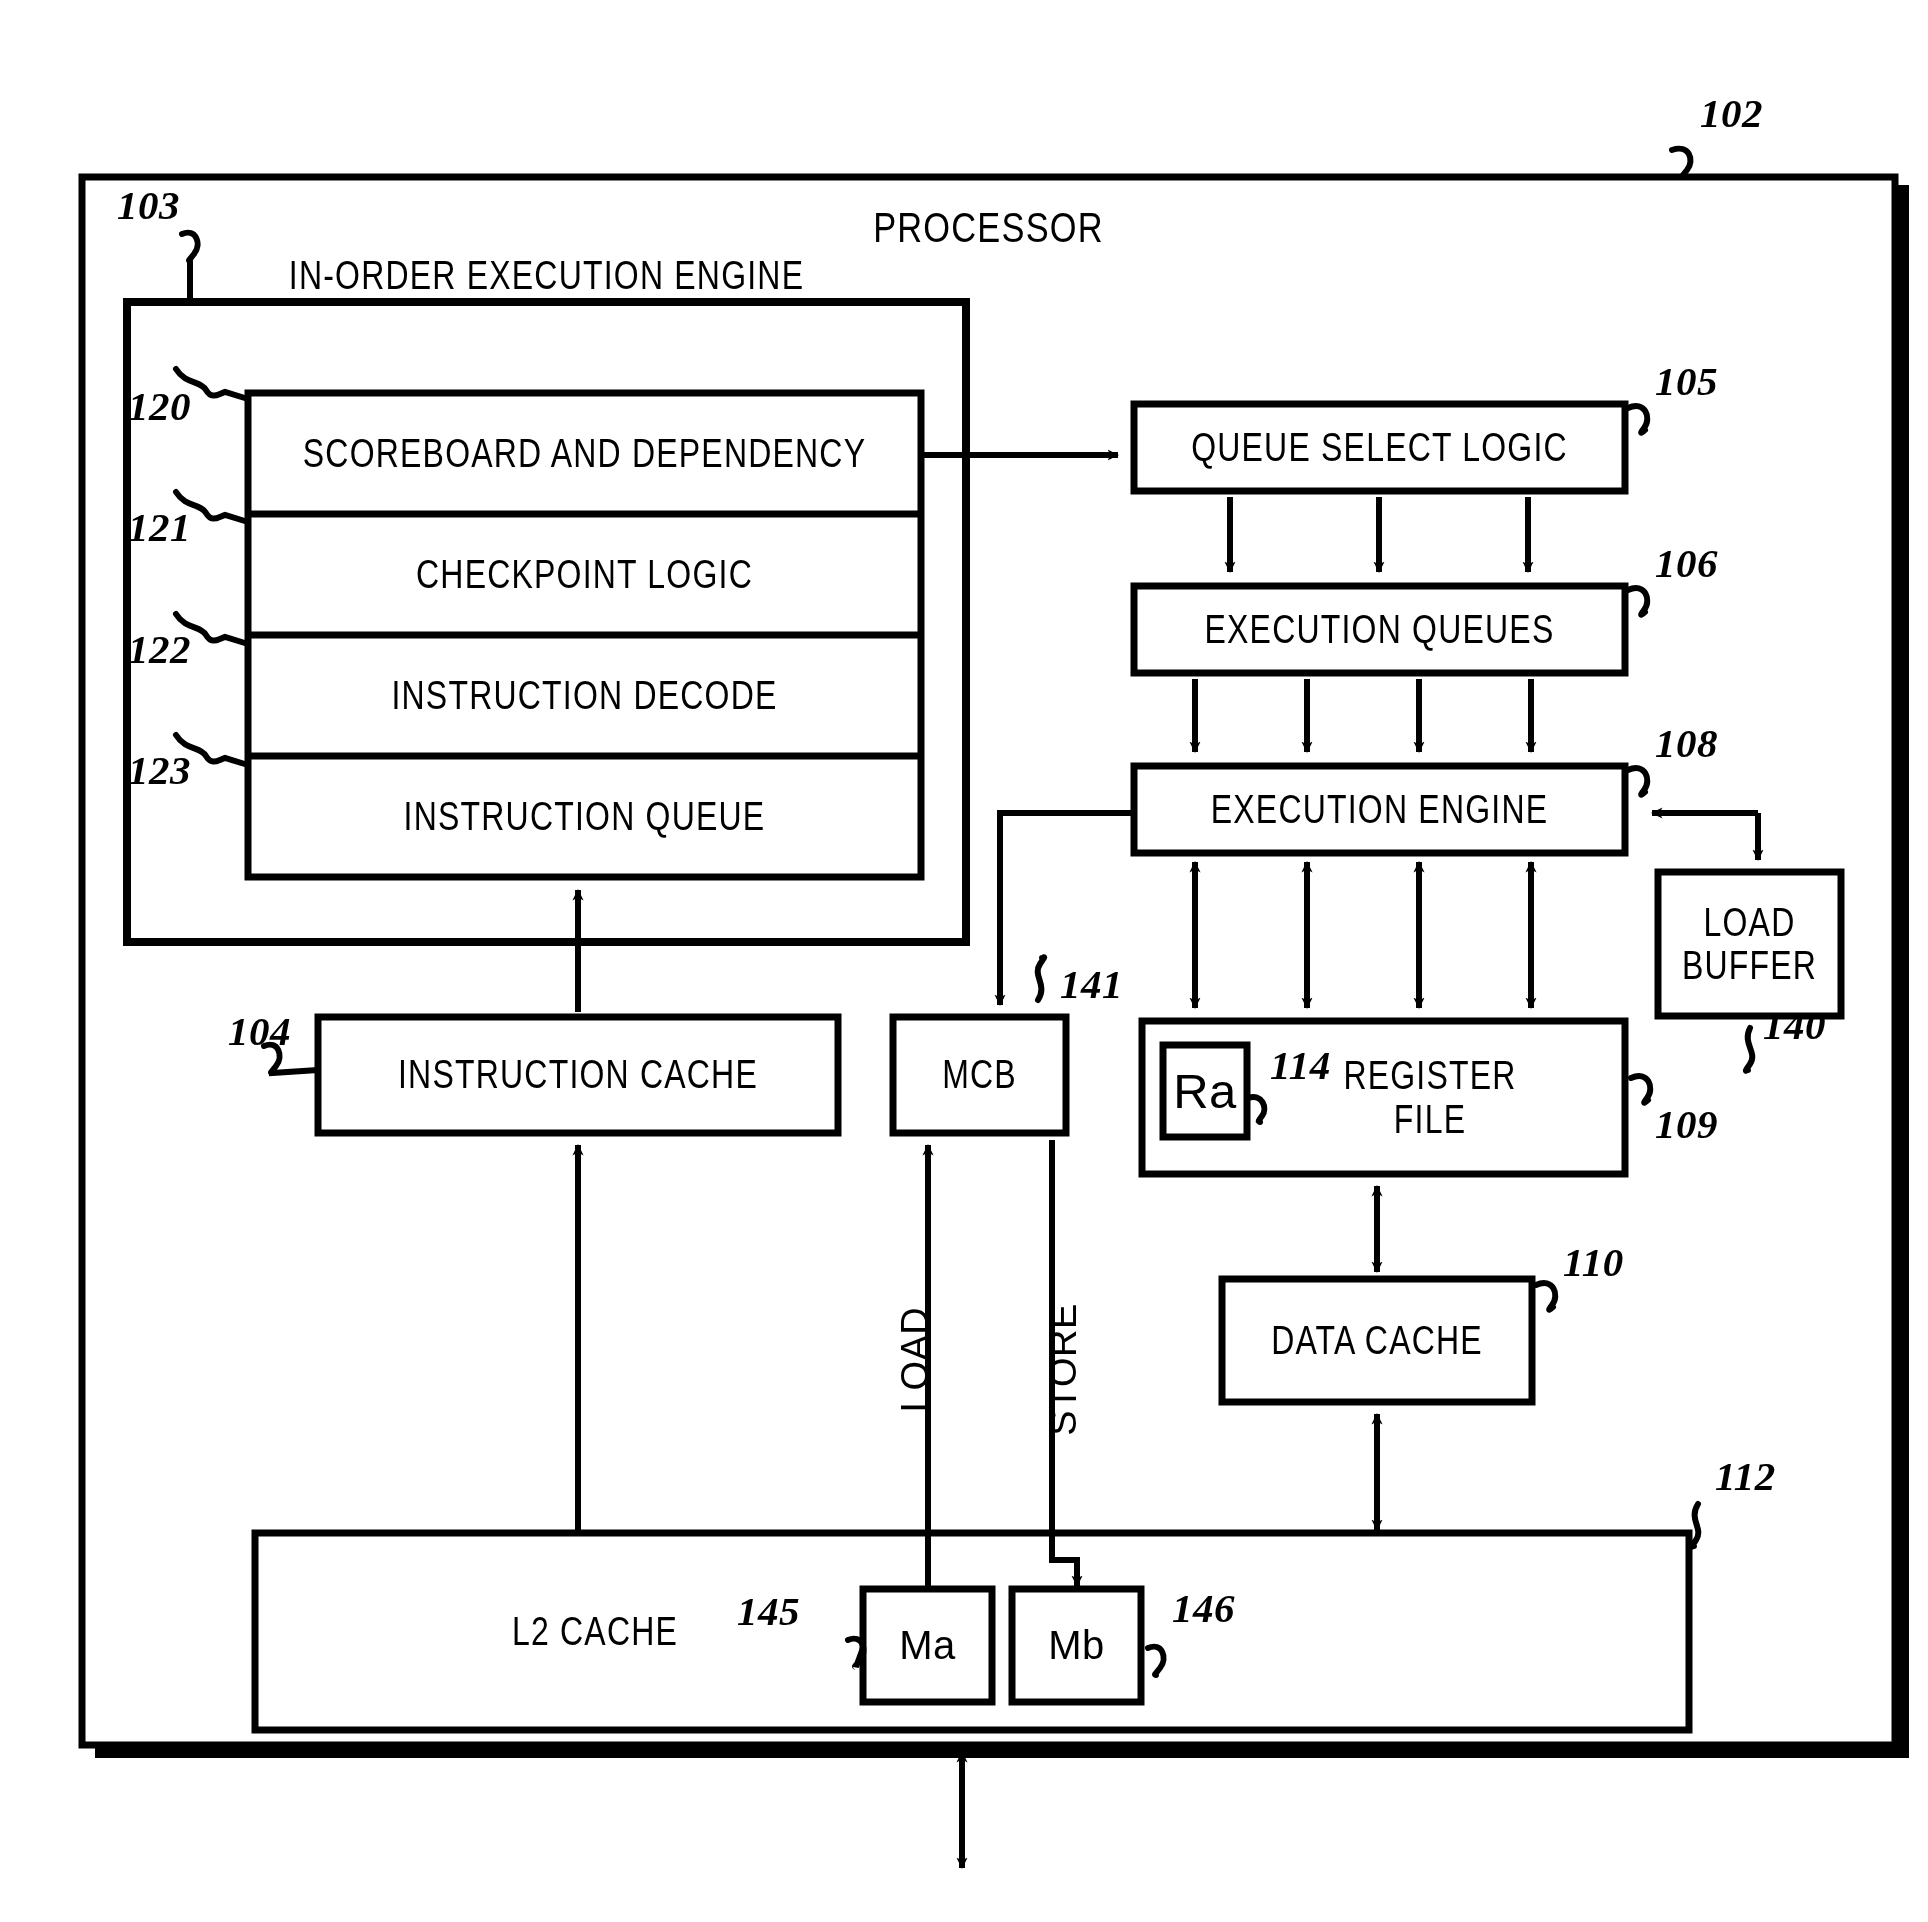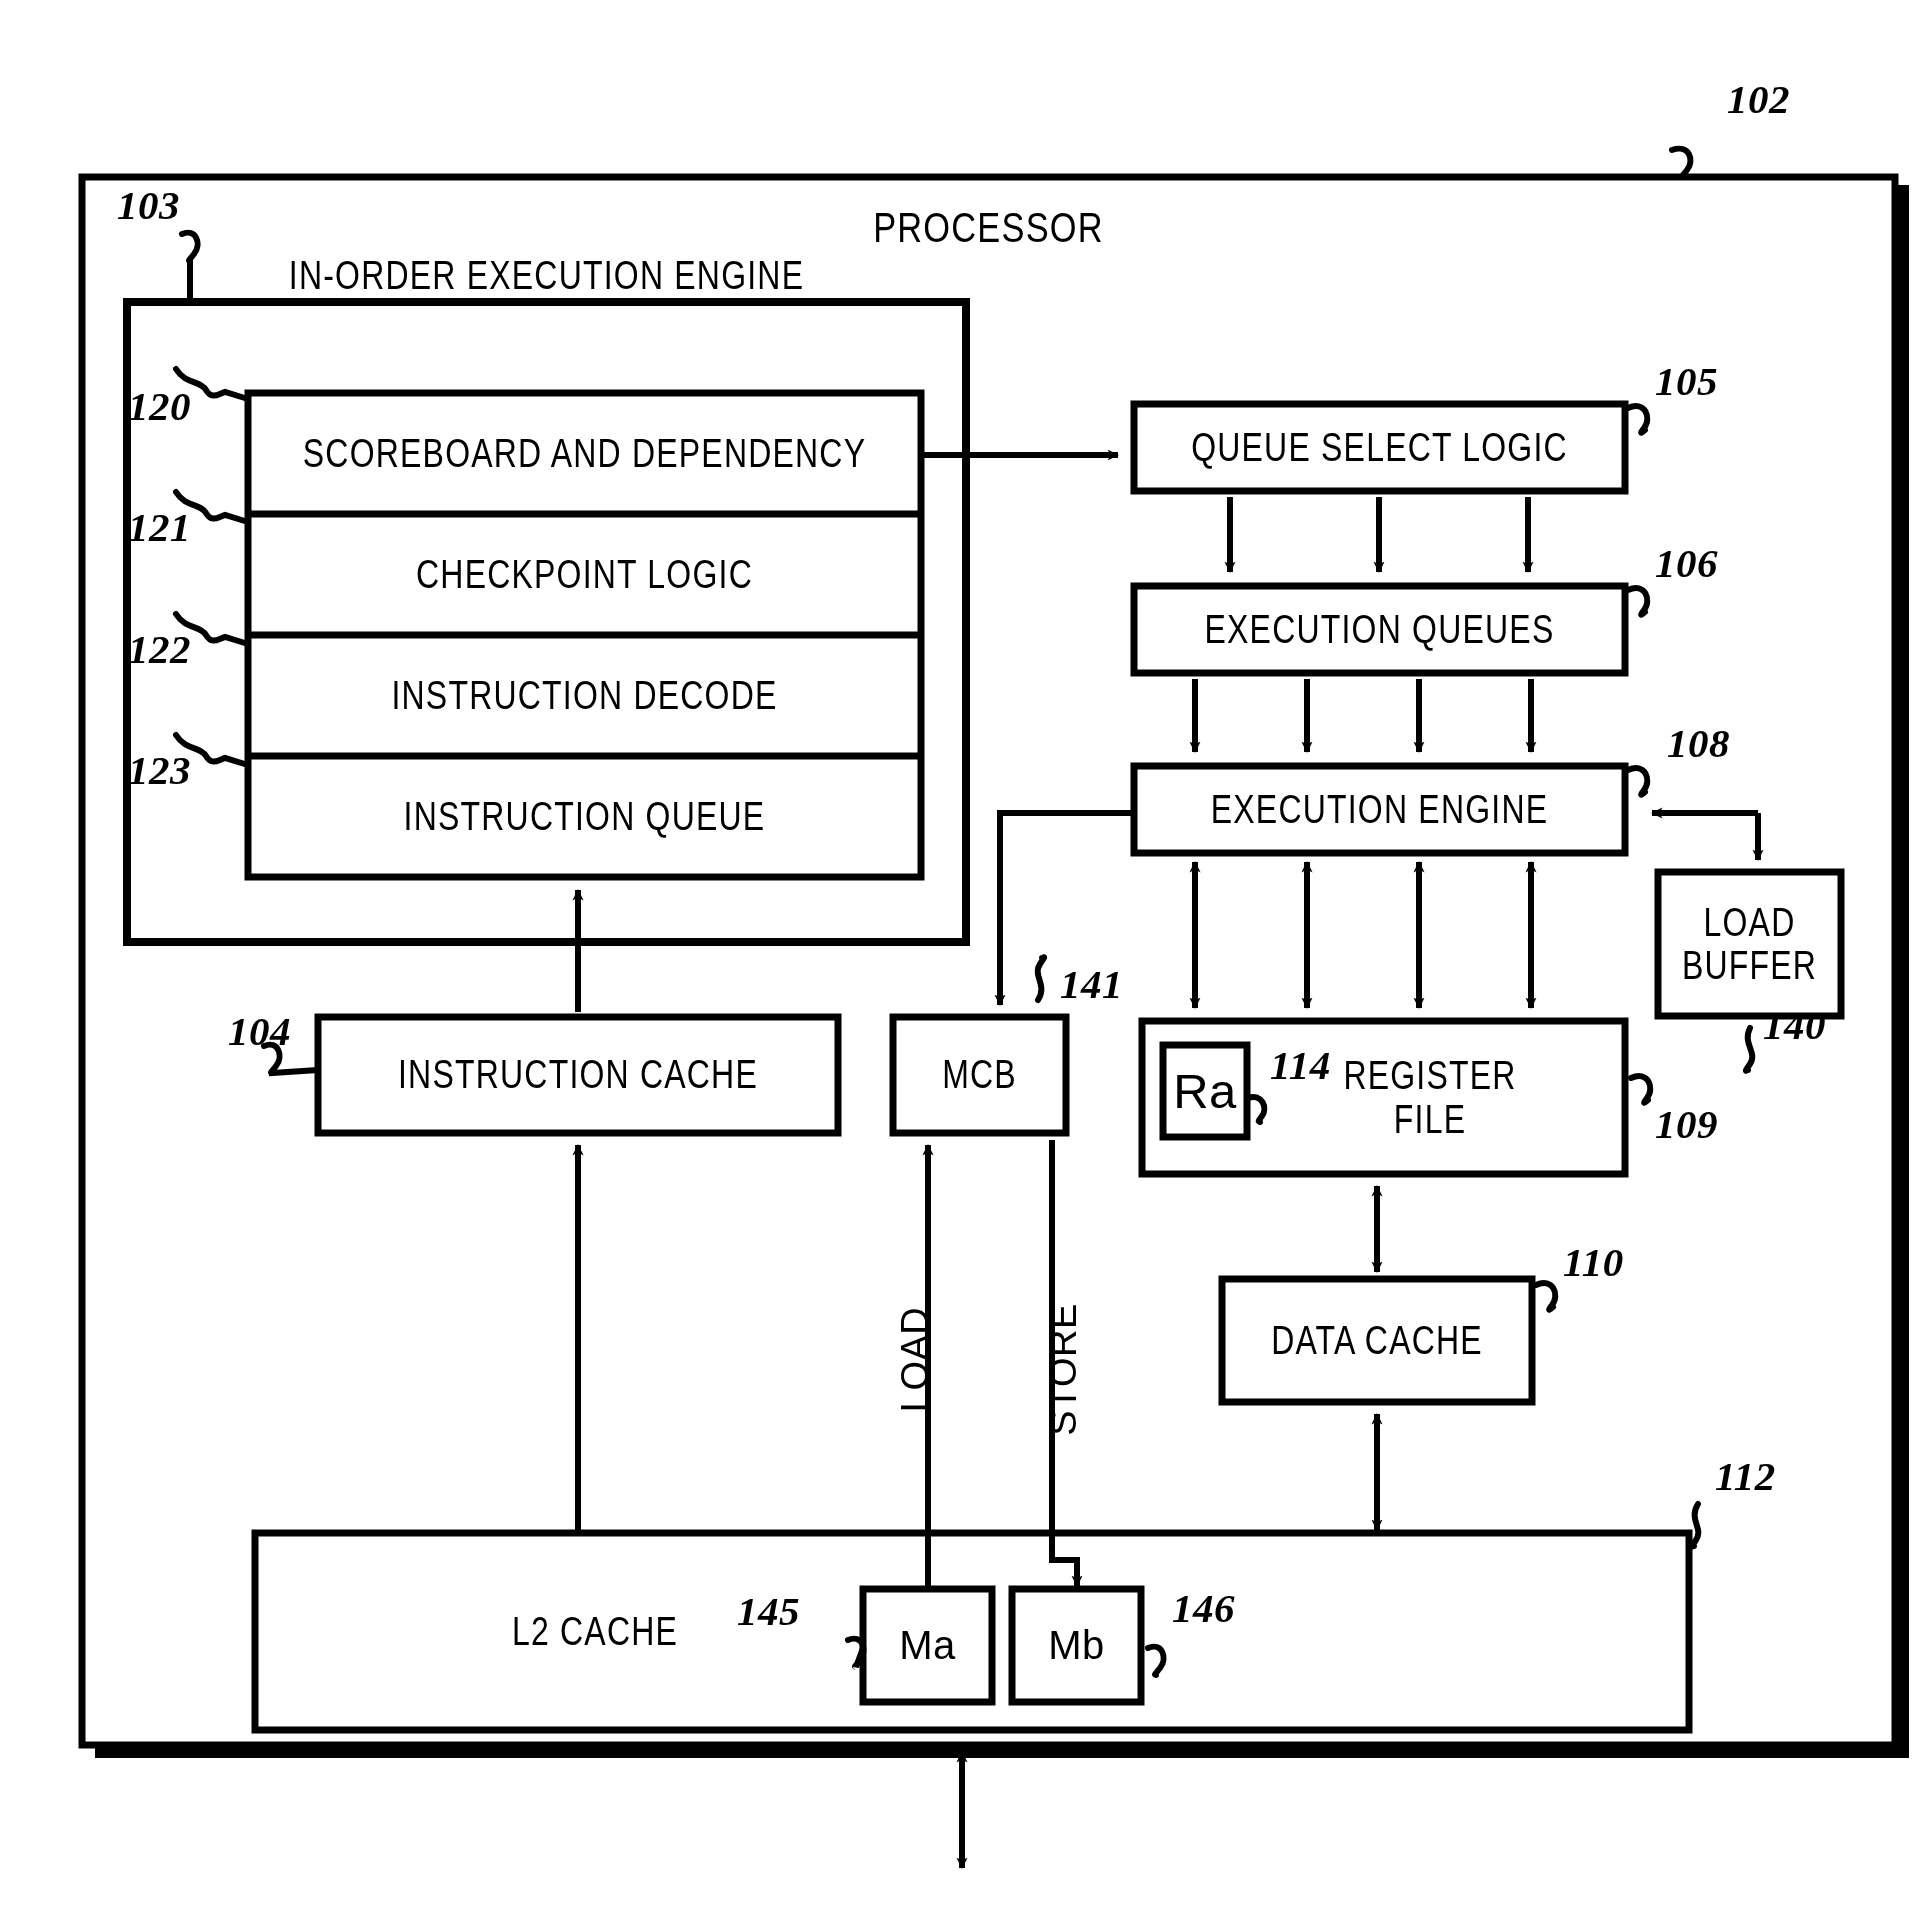--- a/index.html
+++ b/index.html
@@ -154,21 +154,21 @@
       <path d="M1536,1285 C1553,1277 1560,1295 1552,1305 C1546,1313 1551,1309 1553,1307"></path>
       <path d="M264,1046 C278,1040 284,1056 276,1066 C268,1076 272,1071 272,1073 L318,1070"></path>
       <path d="M1038,1000 C1048,984 1032,976 1040,964 C1048,952 1042,960 1042,958"></path>
       <path d="M1698,1504 C1688,1520 1704,1528 1696,1540 C1688,1552 1694,1544 1694,1546"></path>
       <path d="M848,1640 C862,1634 868,1650 860,1660 C852,1670 856,1665 856,1667 L863,1648"></path>
       <path d="M1148,1648 C1162,1642 1168,1658 1160,1668 C1152,1678 1156,1673 1156,1675"></path>
     </g>
   </svg>
 
   <div class="lbl cond" style="left:82px;top:203px;width:1813px;text-align:center;font-size:43px;">PROCESSOR</div>
-  <div class="lbl refnum" style="left:1700px;top:75px;margin-left:27px;">102</div>
+  <div class="lbl refnum" style="left:1700px;top:89px;">102</div>
 
   <div class="lbl cond" style="left:127px;top:253px;width:839px;text-align:center;font-size:40px;">IN-ORDER EXECUTION ENGINE</div>
   <div class="lbl refnum" style="left:117px;top:181px;">103</div>
 
   <div class="lbl cond boxlbl" style="left:248px;top:393px;width:673px;height:121px;font-size:40px;">SCOREBOARD AND DEPENDENCY</div>
   <div class="lbl refnum" style="left:128px;top:382px;">120</div>
 
   <div class="lbl cond boxlbl" style="left:248px;top:514px;width:673px;height:121px;font-size:40px;">CHECKPOINT LOGIC</div>
   <div class="lbl refnum" style="left:128px;top:503px;">121</div>
 
@@ -178,21 +178,21 @@
   <div class="lbl cond boxlbl" style="left:248px;top:756px;width:673px;height:121px;font-size:40px;">INSTRUCTION QUEUE</div>
   <div class="lbl refnum" style="left:128px;top:746px;">123</div>
 
   <div class="lbl cond boxlbl" style="left:1134px;top:404px;width:491px;height:87px;font-size:40px;">QUEUE SELECT LOGIC</div>
   <div class="lbl refnum" style="left:1655px;top:357px;">105</div>
 
   <div class="lbl cond boxlbl" style="left:1134px;top:586px;width:491px;height:87px;font-size:40px;">EXECUTION QUEUES</div>
   <div class="lbl refnum" style="left:1655px;top:539px;">106</div>
 
   <div class="lbl cond boxlbl" style="left:1134px;top:766px;width:491px;height:87px;font-size:40px;">EXECUTION ENGINE</div>
-  <div class="lbl refnum" style="left:1655px;top:719px;margin-left:12px;">108</div>
+  <div class="lbl refnum" style="left:1655px;top:719px;">108</div>
 
   <div class="lbl cond boxlbl" style="left:1658px;top:872px;width:183px;height:144px;font-size:40px;white-space:normal;">LOAD BUFFER</div>
   <div class="lbl refnum" style="left:1763px;top:1001px;">140</div>
 
   <div class="lbl cond boxlbl" style="left:318px;top:1017px;width:520px;height:116px;font-size:40px;">INSTRUCTION CACHE</div>
   <div class="lbl refnum" style="left:228px;top:1007px;">104</div>
 
   <div class="lbl cond boxlbl" style="left:893px;top:1017px;width:173px;height:116px;font-size:40px;">MCB</div>
   <div class="lbl refnum" style="left:1060px;top:960px;">141</div>
 

